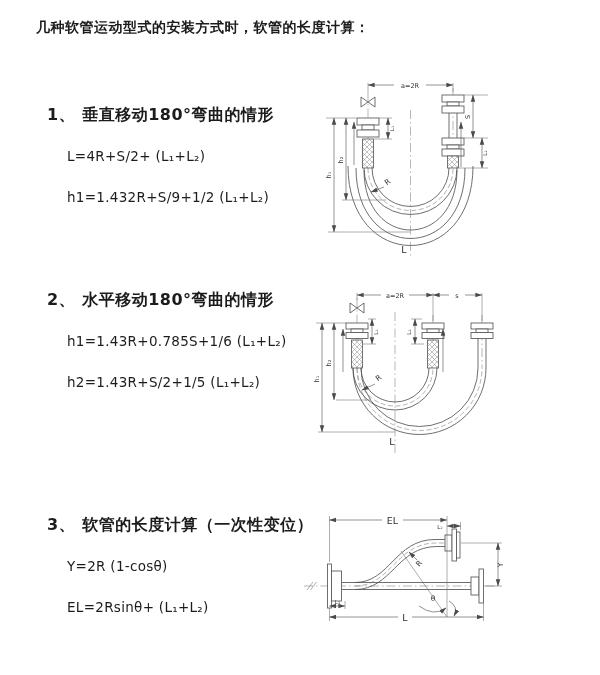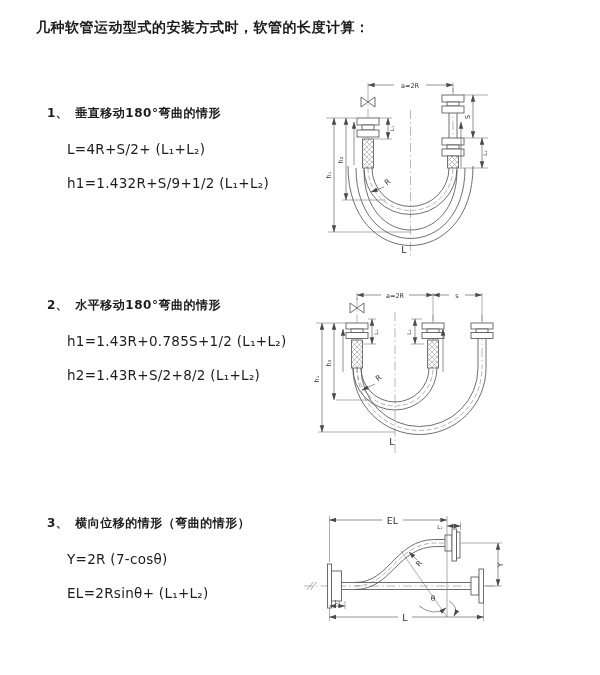--- a/index.html
+++ b/index.html
@@ -1,23 +1,23 @@
 <!DOCTYPE html>
 <html><head>
 <meta charset="utf-8">
 <style>
   html,body{margin:0;padding:0;background:#e8e8e8;}
   .page{position:relative;width:600px;height:675px;background:#ffffff;overflow:hidden;
         font-family:"DejaVu Sans","Liberation Sans",sans-serif;color:#1c1c1c;}
   .title{position:absolute;left:36px;top:19px;font-size:14px;font-weight:bold;letter-spacing:.5px;}
   .section{position:absolute;left:47px;width:280px;}
-  .sec1{top:105px}.sec2{top:297px}.sec3{top:515px}
-  .heading{font-size:12px;font-weight:bold;height:20px;letter-spacing:.5px;white-space:nowrap;}
+  .sec1{top:105px}.sec2{top:290px}.sec3{top:515px}
+  .heading{font-size:16px;font-weight:bold;height:20px;letter-spacing:.5px;white-space:nowrap;}
   .heading .num{margin-right:7px;}
-  .formula{margin:14px 0 0 20px;font-size:13.5px;line-height:20px;letter-spacing:.3px;white-space:nowrap;}
+  .formula{margin:21px 0 0 20px;font-size:13.5px;line-height:20px;letter-spacing:.3px;white-space:nowrap;}
   svg.diagram{position:absolute;}
   .d1{left:312px;top:72px;}
   .d2{left:312px;top:282px;}
   .d3{left:300px;top:505px;}
   .ln{stroke:#555;stroke-width:.85;fill:none;}
   .fit{stroke:#555;stroke-width:.85;fill:#fff;}
   .thin{stroke:#6a6a6a;stroke-width:.55;fill:none;}
   .dm{stroke:#4a4a4a;stroke-width:.6;fill:none;}
   .cl{stroke:#888;stroke-width:.6;fill:none;stroke-dasharray:9 3 1.5 3;}
   .dsh{stroke:#828282;stroke-width:.6;fill:none;stroke-dasharray:5 2.5;}
@@ -37,29 +37,29 @@
       <span class="num">1、</span><span>垂直移动180°弯曲的情形</span>
     </div>
     <div class="formula">L=4R+S/2+ (L₁+L₂)</div>
     <div class="formula">h1=1.432R+S/9+1/2 (L₁+L₂)</div>
   </div>
 
   <div class="section sec2">
     <div class="heading">
       <span class="num">2、</span><span>水平移动180°弯曲的情形</span>
     </div>
-    <div class="formula">h1=1.43R+0.785S+1/2 (L₁+L₂)</div>
-    <div class="formula">h2=1.43R+S/2+8/2 (L₁+L₂)</div>
+    <div class="formula">h1=1.43R+0.785S+1/6 (L₁+L₂)</div>
+    <div class="formula">h2=1.43R+S/2+1/5 (L₁+L₂)</div>
   </div>
 
   <div class="section sec3">
     <div class="heading">
-      <span class="num">3、</span><span>横向位移的情形（弯曲的情形）</span>
+      <span class="num">3、</span><span>软管的长度计算（一次性变位）</span>
     </div>
-    <div class="formula">Y=2R (7-cosθ)</div>
+    <div class="formula">Y=2R (1-cosθ)</div>
     <div class="formula">EL=2Rsinθ+ (L₁+L₂)</div>
   </div>
 
   <svg class="diagram d1" width="278" height="190" viewBox="0 0 278 190">
     <defs>
       <pattern id="hatch" patternUnits="userSpaceOnUse" width="5" height="5">
         <rect width="5" height="5" fill="#fff"></rect>
         <path d="M0,5 L5,0 M0,0 L5,5" stroke="#8f8f8f" stroke-width="0.55" fill="none"></path>
       </pattern>
       <marker id="arr" viewBox="0 0 10 10" refX="9.5" refY="5" markerWidth="7" markerHeight="7" orient="auto-start-reverse" markerUnits="userSpaceOnUse">

